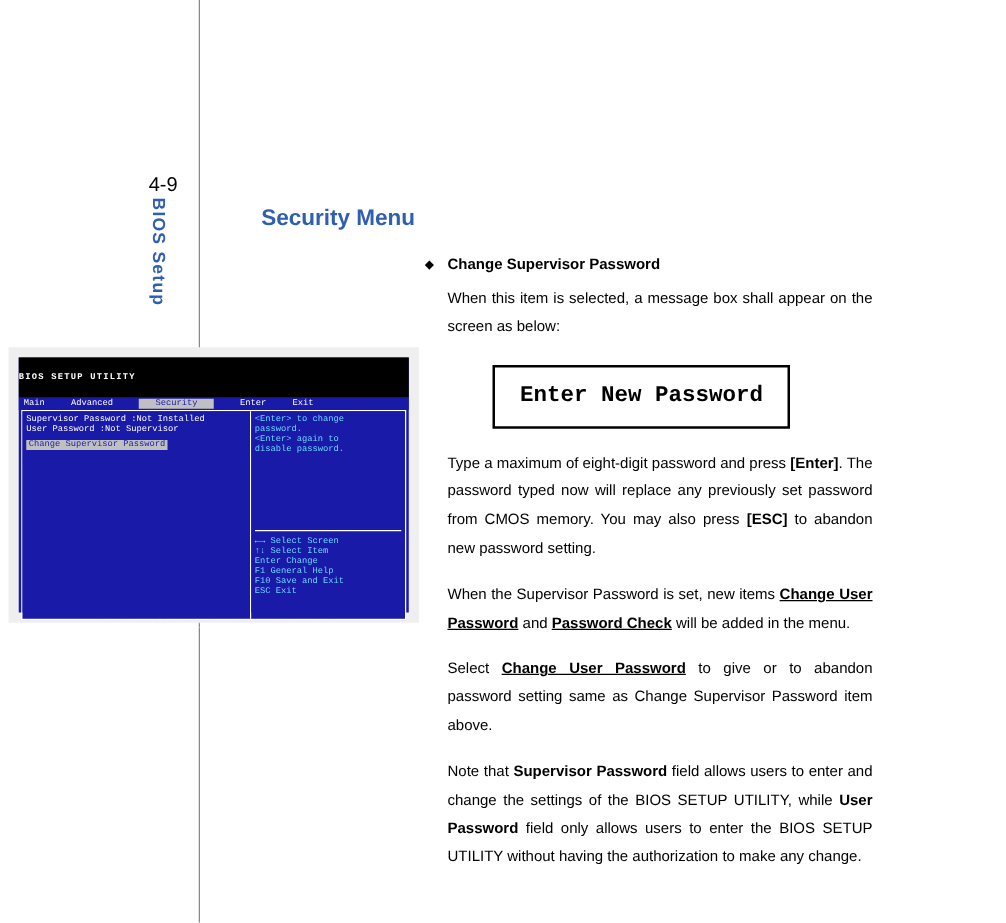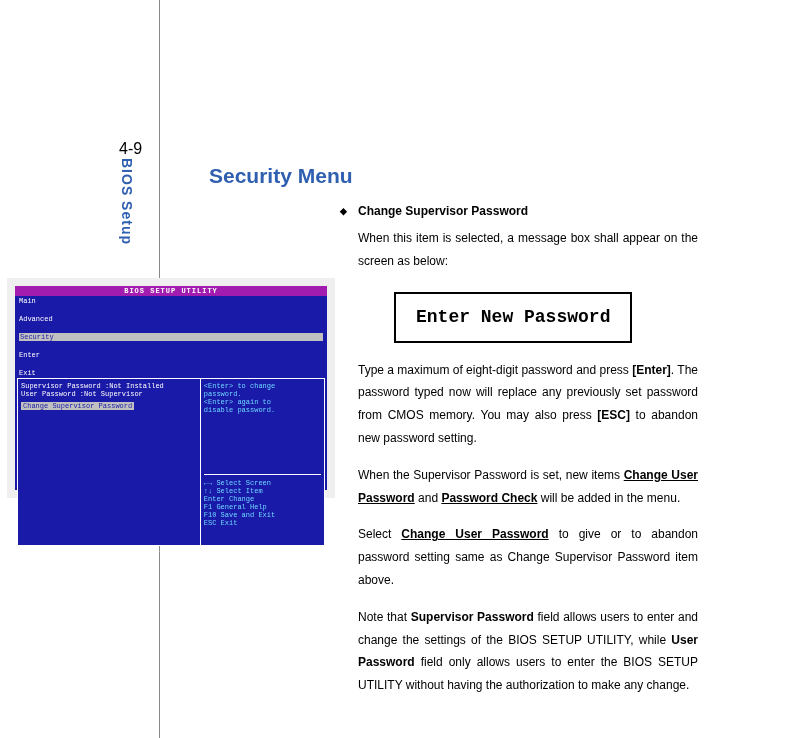--- a/index.html
+++ b/index.html
@@ -34,21 +34,21 @@
     text-orientation: mixed;
     font-weight: bold;
     font-size: 14px;
     color: #2f5fb0;
     letter-spacing: 1px;
   }
   .heading {
     position: absolute;
     left: 209px;
     top: 164px;
-    font-size: 21px;
+    font-size: 18px;
     font-weight: bold;
     color: #2f5fb0;
   }
   .content {
     position: absolute;
     left: 358px;
     top: 200px;
     width: 340px;
     font-size: 12px;
     line-height: 1.9;
@@ -93,39 +93,37 @@
   .bios {
     width: 100%;
     height: 100%;
     background: #1a1aa8;
     font-family: "Courier New", monospace;
     font-size: 7px;
     color: #fff;
     position: relative;
   }
   .bios-title {
-    background: #a21caf;
-    color: #fff;
-    text-align: center;
-    padding: 1px 0;
+    background: #000000;
+    color: #fff;
+    padding: 12px 0;
     font-weight: bold;
     letter-spacing: 1px;
   }
   .bios-menu {
     background: #1a1aa8;
     color: #fff;
     padding: 1px 4px;
     display: flex;
-    gap: 10px;
-    flex-direction: column;
+    gap: 21px;
   }
   .bios-menu span.active {
     background: #c0c0c0;
     color: #1a1aa8;
-    padding: 0 1px;
+    padding: 0 13px;
   }
   .bios-body {
     display: flex;
     height: 168px;
     border: 1px solid #fff;
     margin: 0 2px;
   }
   .bios-left {
     flex: 1.5;
     background: #1a1aa8;

